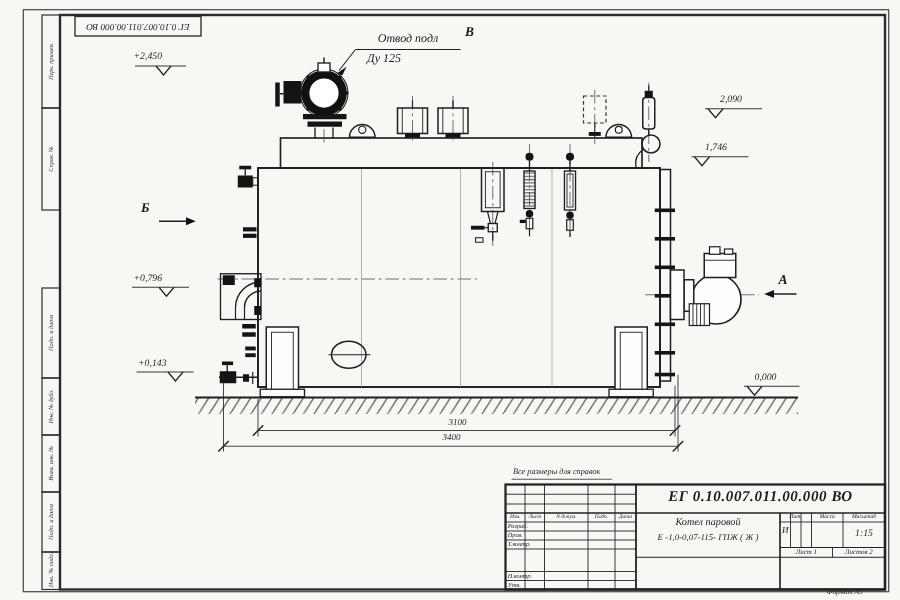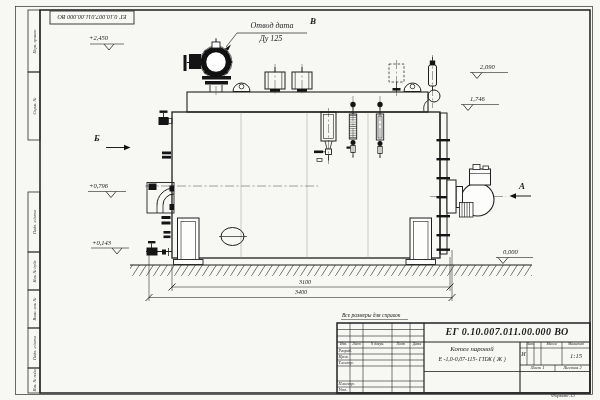--- a/index.html
+++ b/index.html
@@ -299,22 +299,22 @@
 <div class="t rot180 c" style="left:50px;top:11px;width:84px;height:13px;line-height:13px;font-size:6.2px;">ЕГ 0.10.007.011.00.000  ВО</div>
 
 <div class="vlab" style="left:34px;top:41px;">Перв. примен.</div>
 <div class="vlab" style="left:34px;top:106px;">Справ. №</div>
 <div class="vlab" style="left:34px;top:222px;">Подп. и дата</div>
 <div class="vlab" style="left:34px;top:271px;">Инв. № дубл.</div>
 <div class="vlab" style="left:34px;top:309px;">Взам. инв. №</div>
 <div class="vlab" style="left:34px;top:348px;">Подп. и дата</div>
 <div class="vlab" style="left:34px;top:380px;">Инв. № подл.</div>
 
-<div class="t c" style="left:237px;top:22px;width:70px;font-size:8px;">Отвод дата</div>
-<div class="t c" style="left:236px;top:35px;width:70px;font-size:8px;">Ду 125</div>
+<div class="t c" style="left:237px;top:22px;width:70px;font-size:8px;">Отвод подл</div>
+<div class="t c" style="left:221px;top:35px;width:70px;font-size:8px;">Ду 125</div>
 
 <div class="t" style="left:310px;top:17px;font-size:9px;font-weight:bold;">В</div>
 <div class="t" style="left:94px;top:134px;font-size:9px;font-weight:bold;">Б</div>
 <div class="t" style="left:519px;top:182px;font-size:9px;font-weight:bold;">А</div>
 
 <div class="t" style="left:89px;top:35px;font-size:6.5px;">+2,450</div>
 <div class="t" style="left:480px;top:64px;font-size:6.5px;">2,090</div>
 <div class="t" style="left:470px;top:96px;font-size:6.5px;">1,746</div>
 <div class="t" style="left:89px;top:183px;font-size:6.5px;">+0,796</div>
 <div class="t" style="left:92px;top:239.5px;font-size:6.5px;">+0,143</div>

